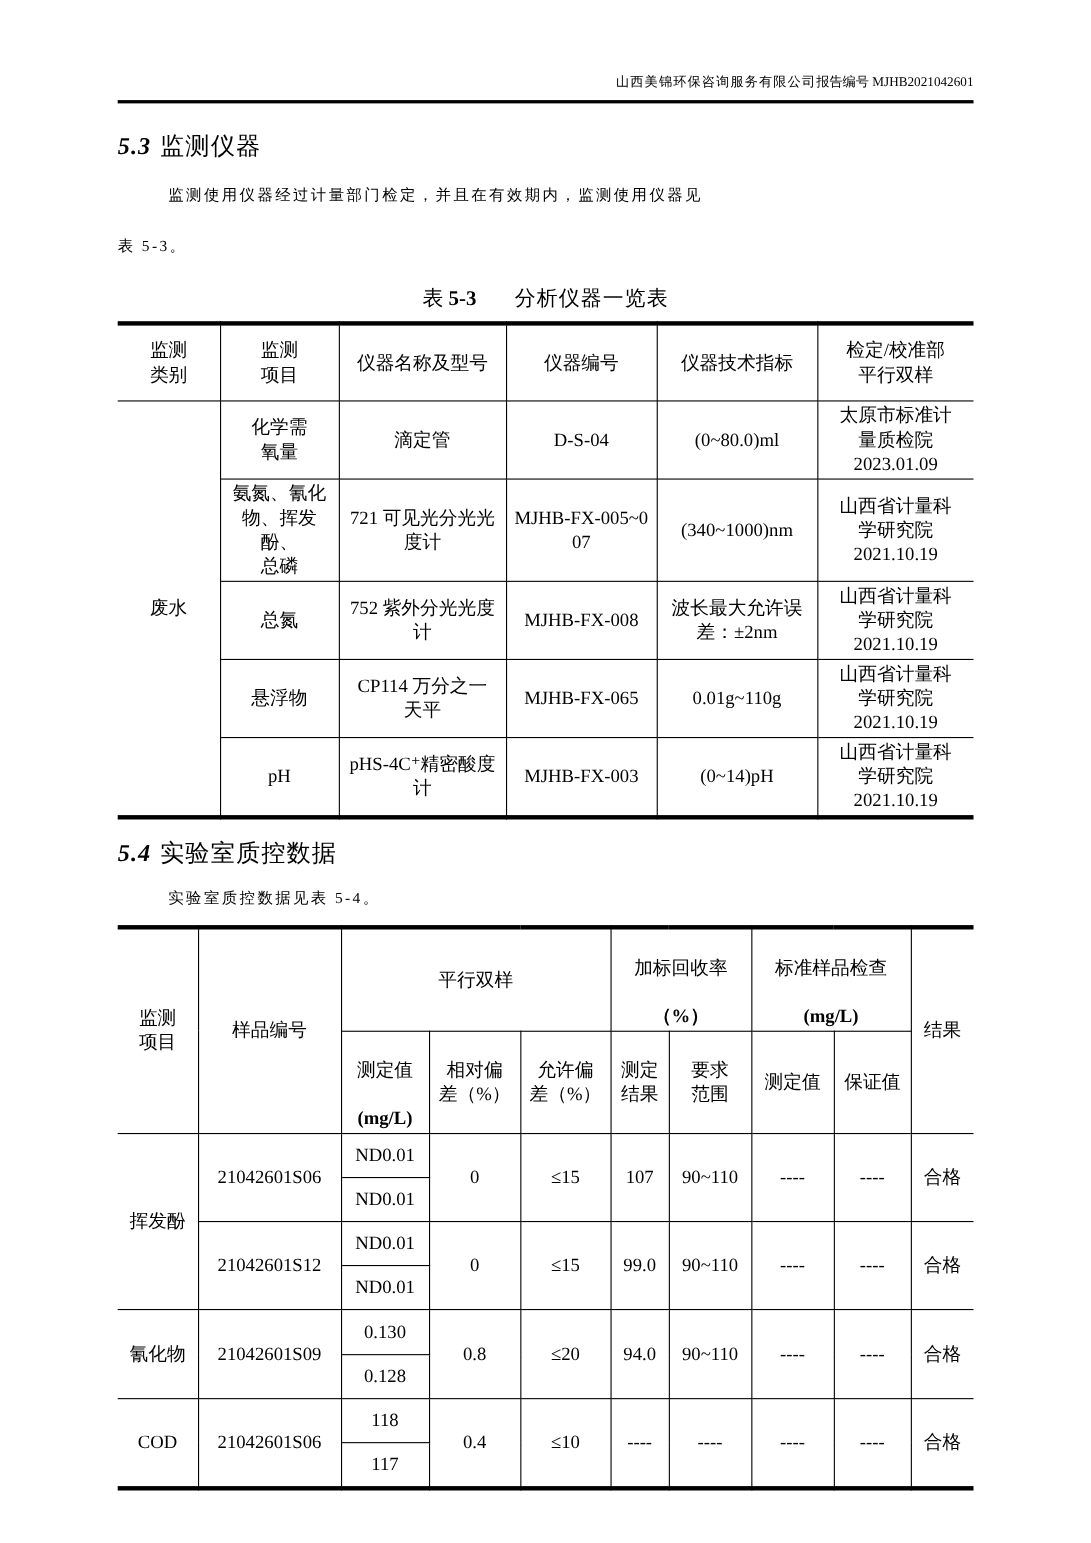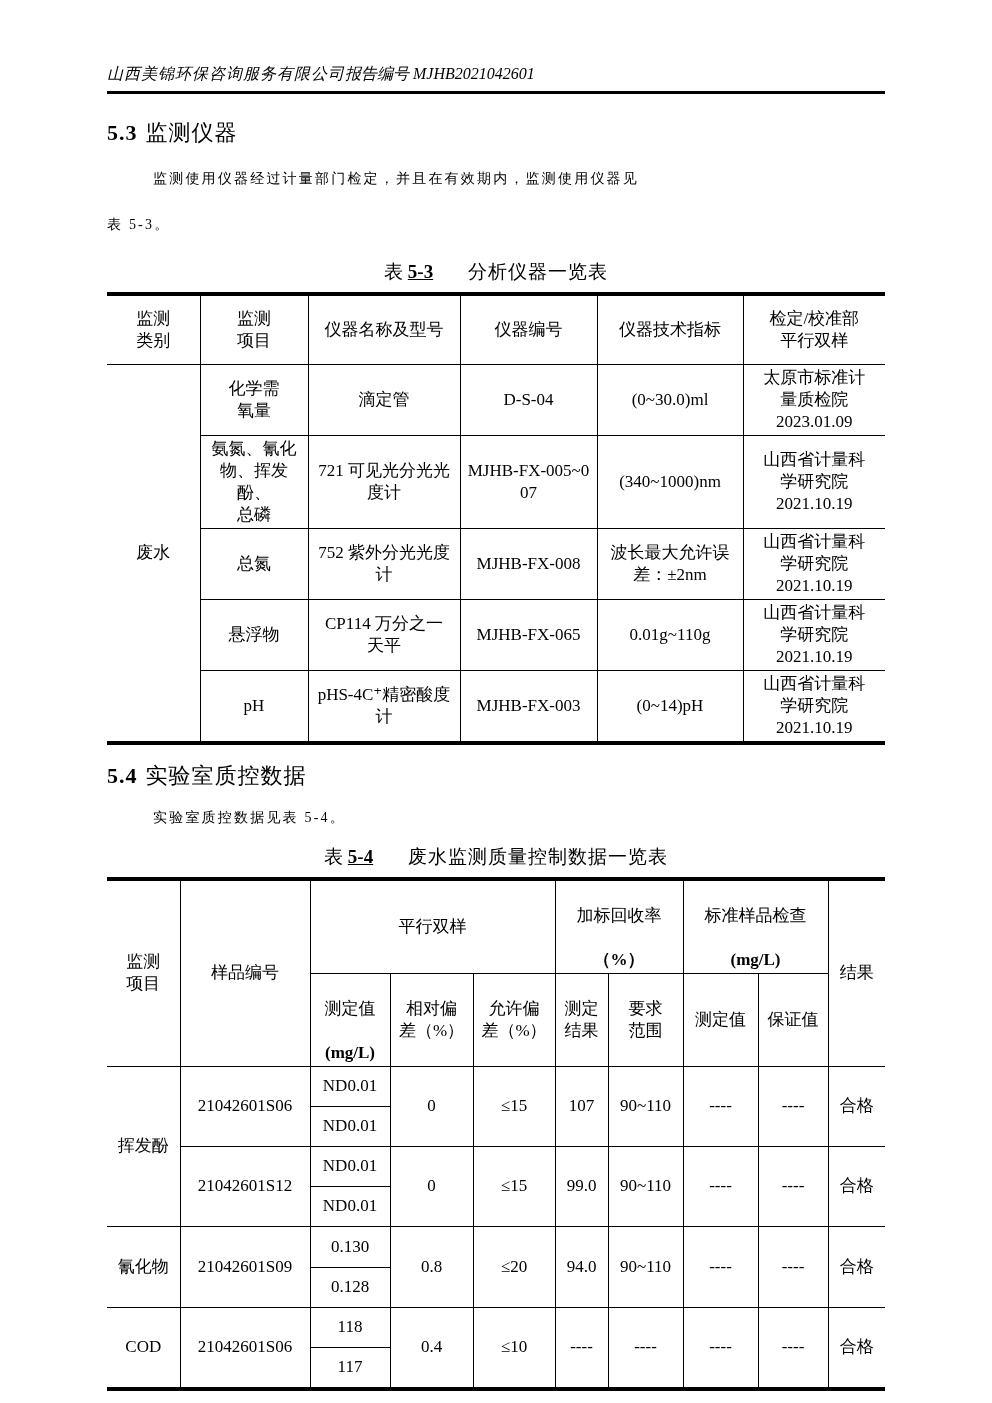--- a/index.html
+++ b/index.html
@@ -15,55 +15,54 @@
     height: 1403px;
     margin: 0 auto;
     background: #ffffff;
     box-sizing: border-box;
     padding: 62px 107px 0 107px;
     overflow: hidden;
   }
   
   .doc-header {
     display: flex;
-    justify-content: flex-start;
+    justify-content: flex-end;
     align-items: flex-end;
-    font-size: 16px;
+    font-size: 12px;
     line-height: 24px;
     padding-bottom: 5px;
     border-bottom: 3px solid #000;
-    font-style: italic;
   }
   .doc-header .company { letter-spacing: 1px; }
   
   .sec-heading {
     margin-top: 24px;
     font-size: 22px;
     line-height: 30px;
     letter-spacing: 1px;
   }
-  .sec-heading .num { font-weight: bold; margin-right: 8px; }
+  .sec-heading .num { font-weight: bold; margin-right: 8px; font-style: italic; }
   
   .para {
     margin-top: 8px;
     font-size: 14px;
     line-height: 46px;
     letter-spacing: 2.2px;
     text-indent: 46px;
     white-space: pre-line;
   }
   
   .tbl-caption {
     margin-top: 10px;
     margin-bottom: 6px;
     text-align: center;
     font-size: 19px;
     line-height: 28px;
   }
-  .tbl-caption .cap-num { font-weight: bold; text-decoration: underline; }
+  .tbl-caption .cap-num { font-weight: bold; }
   .tbl-caption .cap-title { margin-left: 30px; letter-spacing: 1px; }
   
   table {
     border-collapse: collapse;
     table-layout: fixed;
     width: 778px;
     border-top: 4px solid #000;
     border-bottom: 4px solid #000;
   }
   td {
@@ -122,21 +121,21 @@
       <td>仪器技术指标</td>
       <td class="noR">检定/校准部
 平行双样</td>
     </tr>
     <tr style="height:68px">
       <td rowspan="5">废水</td>
       <td>化学需
 氧量</td>
       <td>滴定管</td>
       <td>D-S-04</td>
-      <td>(0~30.0)ml</td>
+      <td>(0~80.0)ml</td>
       <td class="noR">太原市标准计
 量质检院
 2023.01.09</td>
     </tr>
     <tr style="height:61px">
       <td>氨氮、氰化
 物、挥发酚、
 总磷</td>
       <td>721 可见光分光光
 度计</td>
@@ -179,25 +178,20 @@
 2021.10.19</td>
     </tr>
   </tbody>
     </table>
 
   <div class="sec-heading" style="margin-top:16px">
     <span class="num">5.4</span><span>实验室质控数据</span>
   </div>
   <div class="para" style="margin-top:4px">实验室质控数据见表 5-4。</div>
 
-  <div class="tbl-caption" style="margin-top:2px">
-    <span>表</span>
-    <span class="cap-num">5-4</span>
-    <span class="cap-title">废水监测质量控制数据一览表</span>
-  </div>
 
   <table class="t54">
     <colgroup>
       <col style="width:73px">
         <col style="width:130px">
         <col style="width:80px">
         <col style="width:83px">
         <col style="width:82px">
       <col style="width:53px">
         <col style="width:75px">

